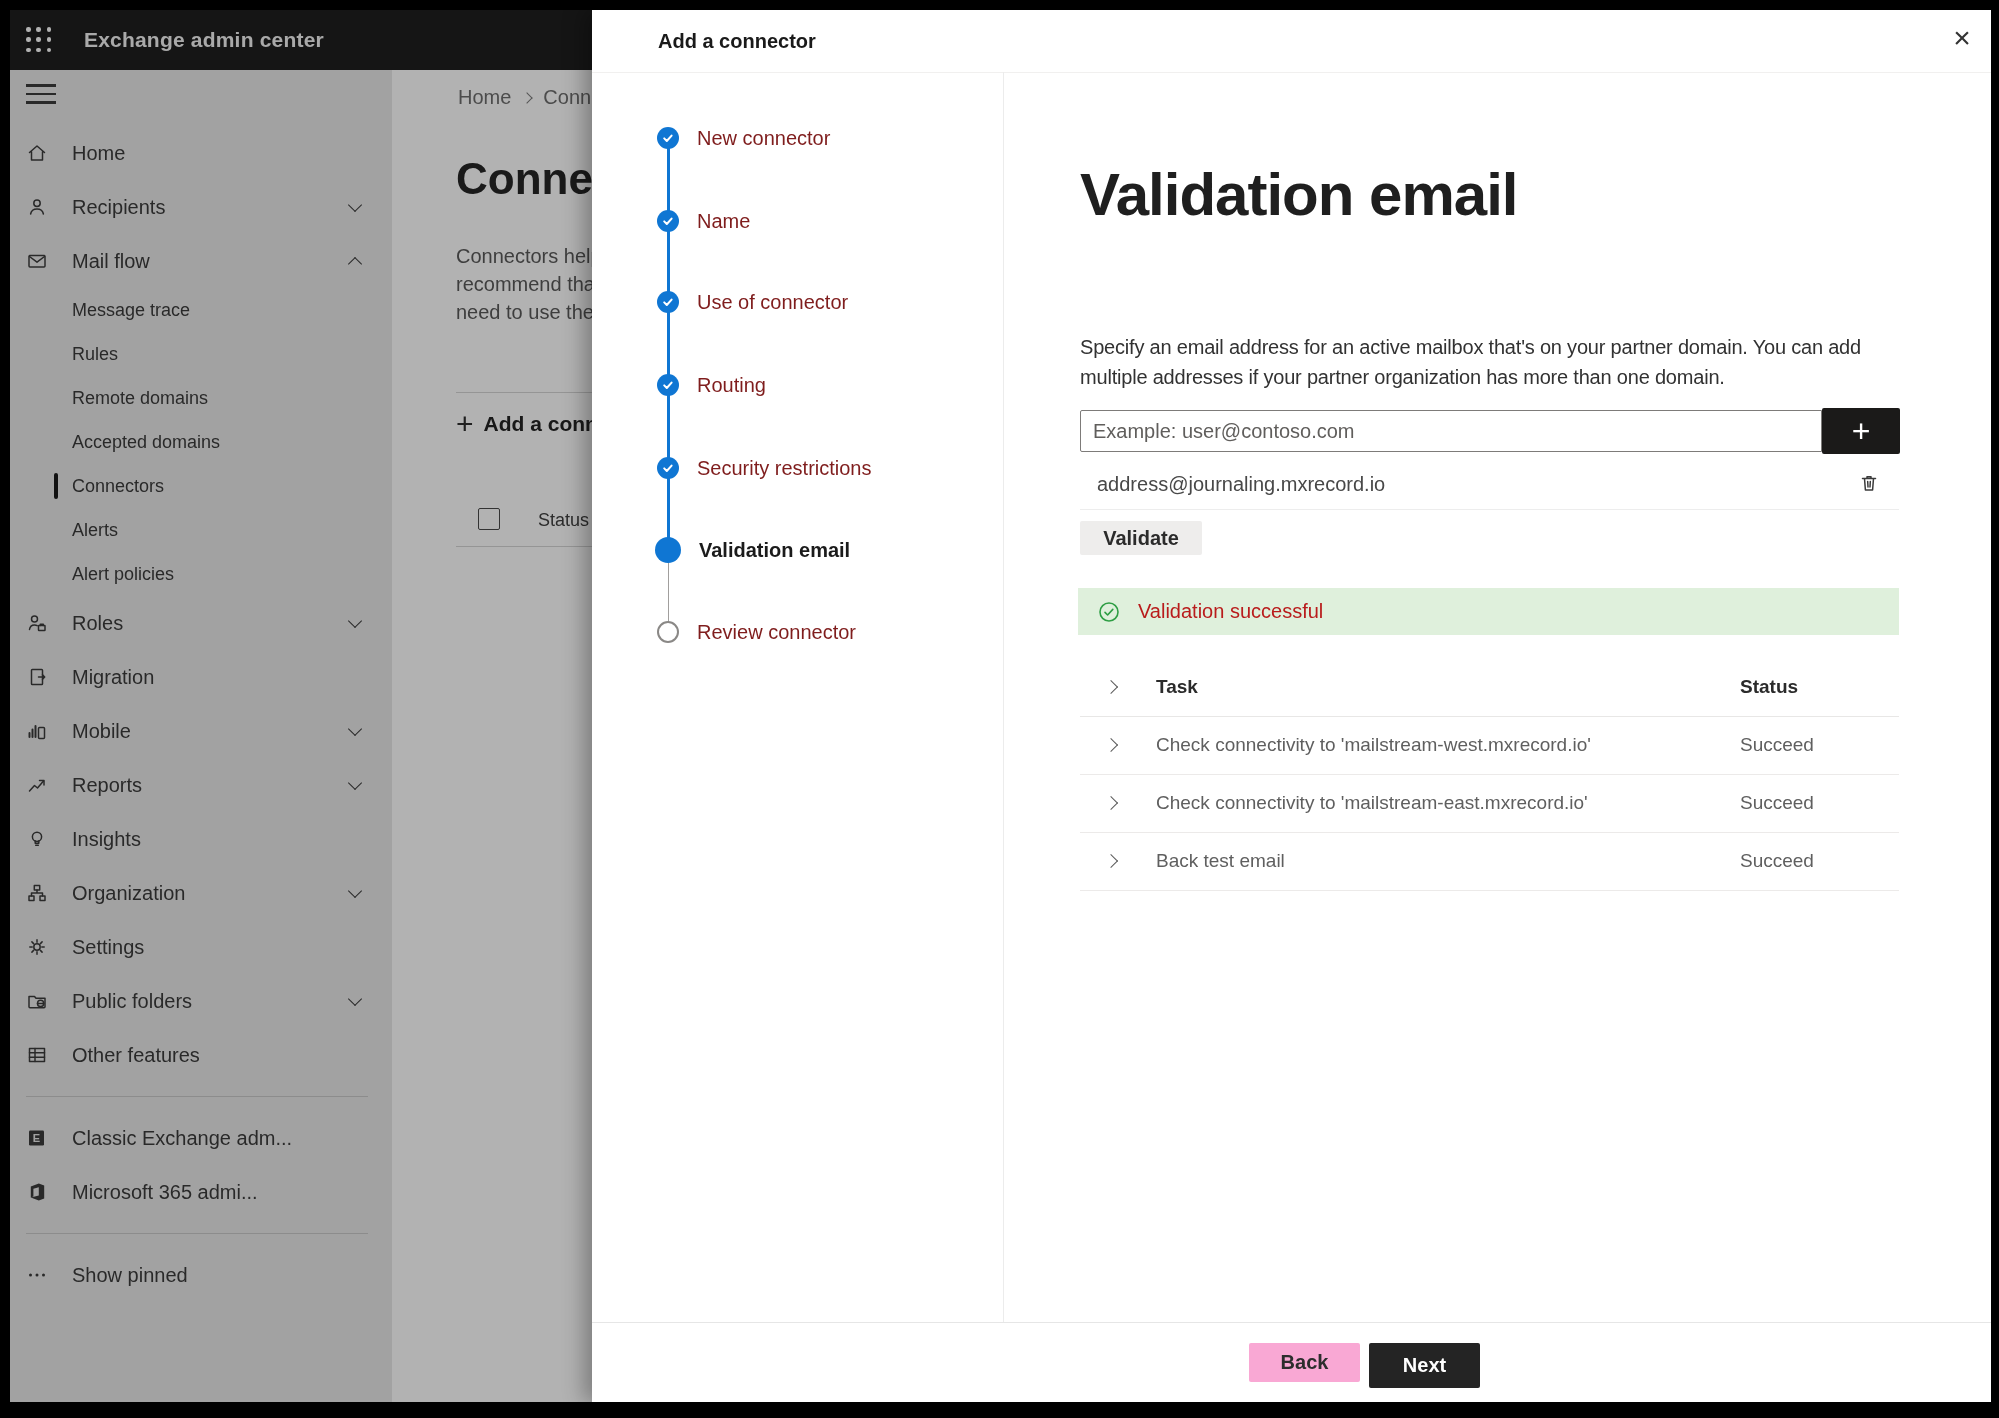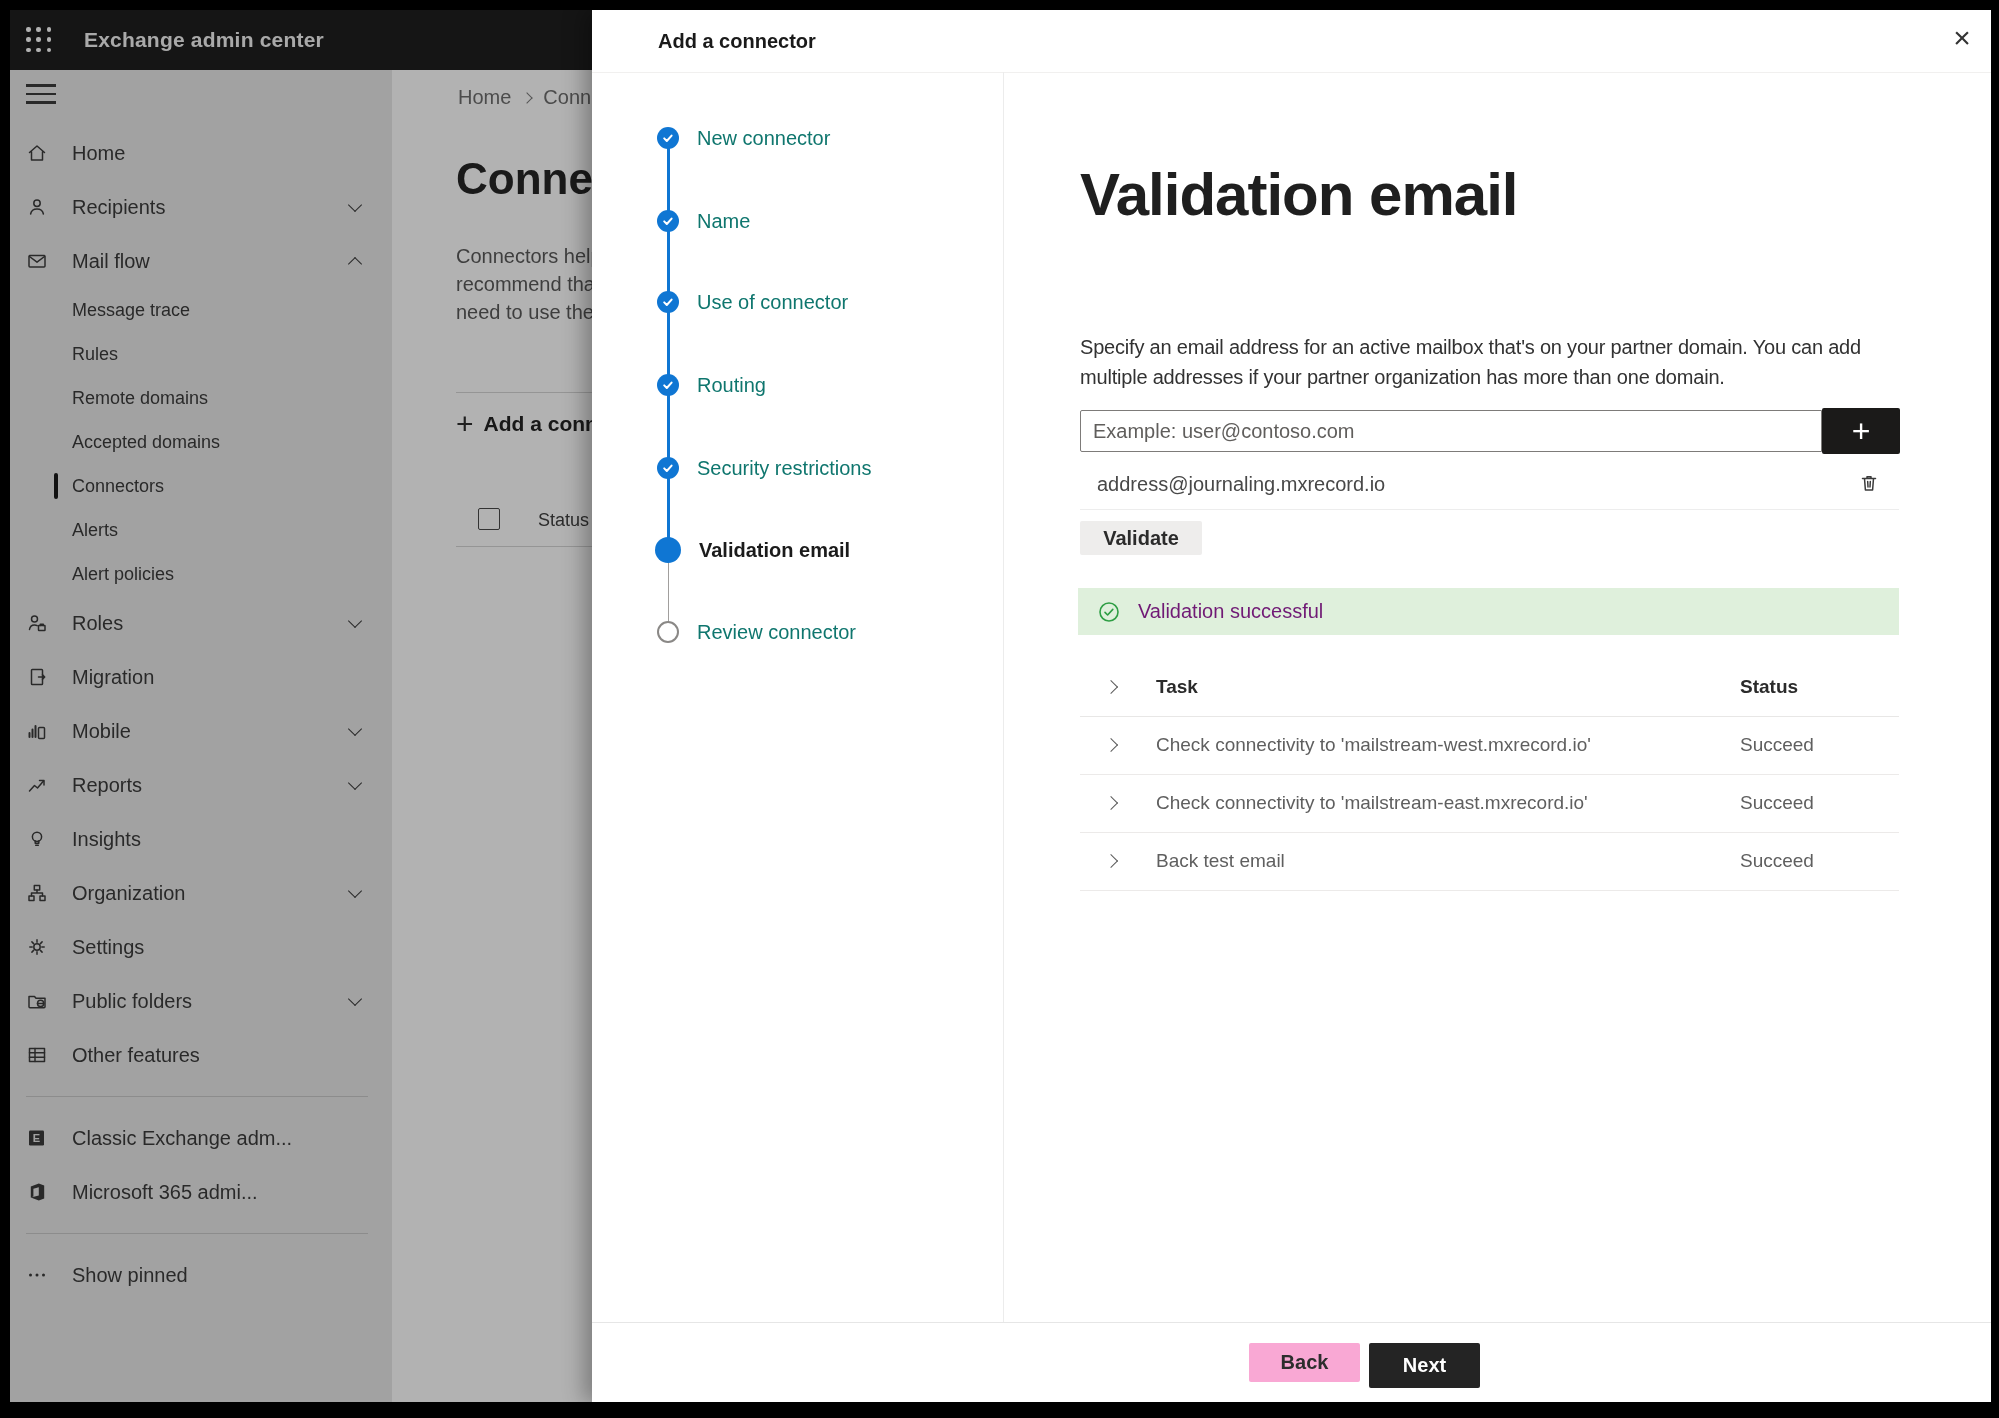--- a/index.html
+++ b/index.html
@@ -51,35 +51,35 @@
   .m-close{position:absolute;left:1352px;top:10px;width:36px;height:36px;display:flex;align-items:center;justify-content:center;font-size:30px;font-weight:300;color:#333;cursor:pointer;line-height:1;}
   .vline{position:absolute;left:411px;top:62px;width:1px;height:1250px;background:#ececec;}
   
   .track-blue{position:absolute;left:75px;top:128px;width:2.6px;height:412px;background:#0f76d3;}
   .track-gray{position:absolute;left:75.6px;top:540px;width:1.6px;height:82px;background:#a19f9d;}
   .step{position:absolute;left:65px;display:flex;align-items:center;gap:18px;height:26px;cursor:pointer;}
   .dot{width:22px;height:22px;border-radius:50%;flex:none;display:flex;align-items:center;justify-content:center;box-sizing:border-box;}
   .dot.c{background:#0f76d3;}
   .dot.cur{width:26px;height:26px;background:#0f76d3;margin-left:-2px;}
   .dot.up{background:#fff;border:2px solid #8a8886;}
-  .slbl{font-size:20px;color:#0f766e;white-space:nowrap;}
+  .slbl{font-size:20px;color:#7f1d1d;white-space:nowrap;}
   .step.current .slbl{font-weight:700;color:#1b1b1b;}
   
   .c-h1{position:absolute;left:488px;top:150px;font-size:60px;font-weight:700;color:#1f1f1f;letter-spacing:-1px;white-space:nowrap;}
   .c-desc{position:absolute;left:488px;top:322px;font-size:20px;line-height:30px;color:#323232;letter-spacing:-.2px;white-space:nowrap;}
   .c-input{position:absolute;left:488px;top:400px;width:742px;height:42px;box-sizing:border-box;border:1px solid #7d7b79;border-radius:2px 0 0 2px;padding:0 12px;font-size:20px;color:#333;font-family:inherit;outline:none;}
   .c-input::placeholder{color:#605e5c;}
   .c-plusbtn{position:absolute;left:1230px;top:398px;width:78px;height:46px;background:#1b1a19;color:#fff;display:flex;align-items:center;justify-content:center;font-size:32px;font-weight:300;cursor:pointer;border-radius:2px;}
   .c-addr{position:absolute;left:505px;top:454px;height:40px;display:flex;align-items:center;font-size:20px;color:#484848;}
   .c-trash{position:absolute;left:1266px;top:462px;width:22px;height:22px;color:#3b3b3b;cursor:pointer;}
   .c-div1{position:absolute;left:488px;top:499px;width:819px;height:1px;background:#ededed;}
   .c-validate{position:absolute;left:488px;top:511px;width:122px;height:34px;background:#eeedec;border:none;border-radius:2px;font-size:20px;font-weight:600;color:#2b2b2b;cursor:pointer;font-family:inherit;}
   .c-banner{position:absolute;left:486px;top:578px;width:821px;height:47px;background:#dff0dc;display:flex;align-items:center;}
   .c-banner .gc{width:22px;height:22px;margin-left:20px;flex:none;}
-  .c-banner .msg{margin-left:18px;font-size:20px;color:#701a75;}
+  .c-banner .msg{margin-left:18px;font-size:20px;color:#b91c1c;}
   .trow{position:absolute;left:488px;width:819px;height:58px;display:flex;align-items:center;border-bottom:1px solid #eceae9;}
   .trow .rchev{width:9px;height:9px;border-right:1.7px solid #5a5a5a;border-bottom:1.7px solid #5a5a5a;transform:rotate(-45deg);margin-left:26px;flex:none;cursor:pointer;}
   .trow .tcell{margin-left:40px;font-size:19px;white-space:nowrap;}
   .trow .scell{position:absolute;left:660px;font-size:19px;white-space:nowrap;}
   .trow.head{height:58px;border-bottom:1px solid #e8e7e6;}
   .trow.head .tcell,.trow.head .scell{font-weight:600;color:#2b2b2b;}
   .trow.data .tcell,.trow.data .scell{color:#5f5f5f;}
   
   .f-div{position:absolute;left:0;right:0;top:1312px;height:1px;background:#e6e6e6;}
   .f-back{position:absolute;left:657px;top:1333px;width:111px;height:39px;background:#f9a8d4;border:none;border-radius:2px;font-size:20px;font-weight:600;color:#2d2d2d;cursor:pointer;font-family:inherit;}

